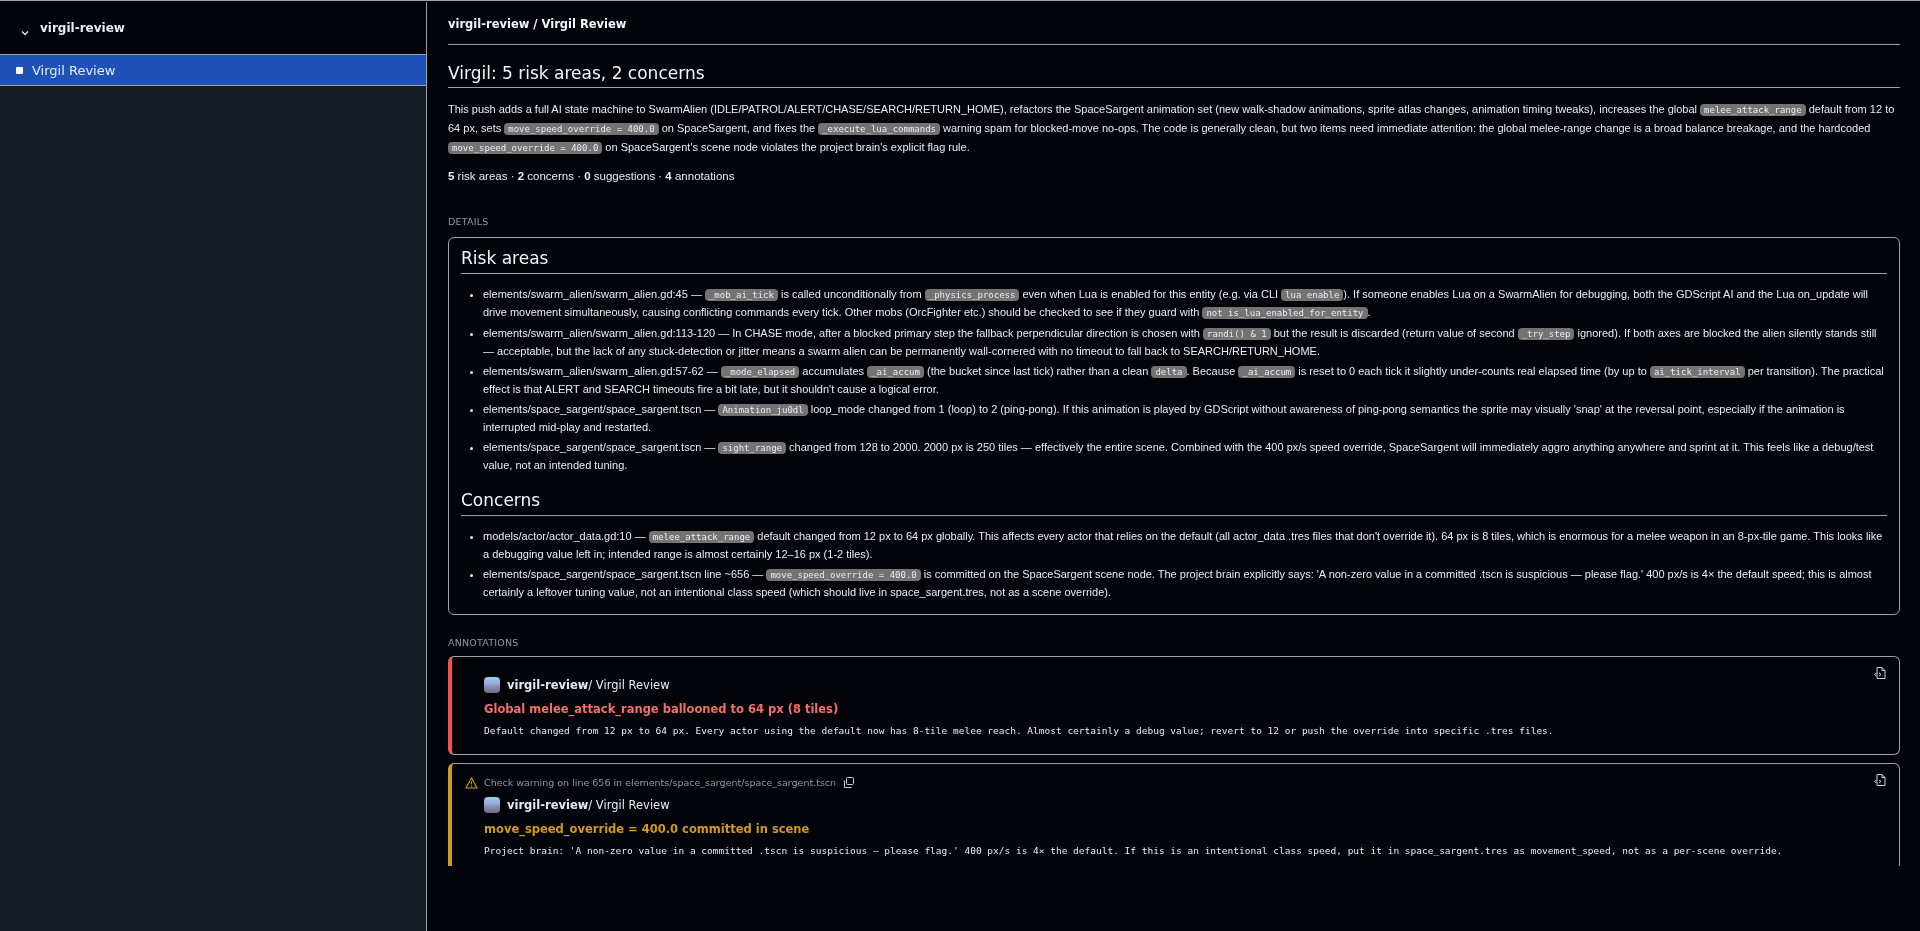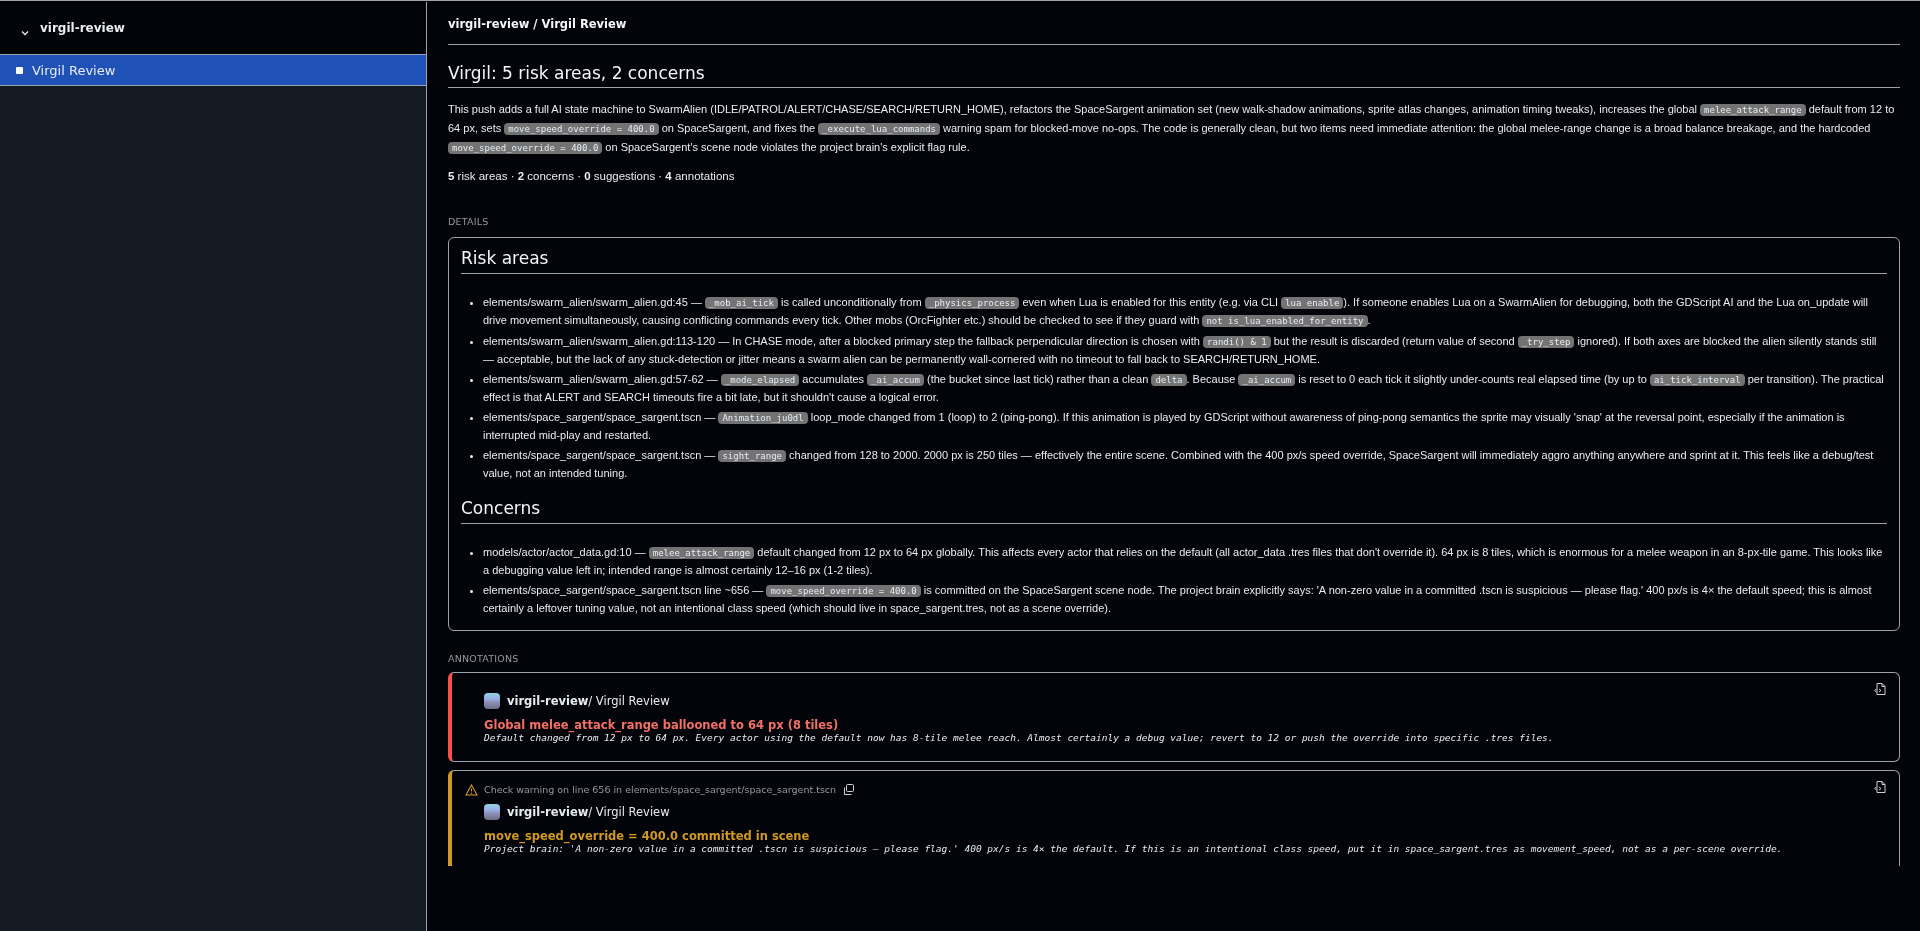--- a/index.html
+++ b/index.html
@@ -21,37 +21,37 @@
   .hdr-rule { margin-top: 13px; }
   h1.summary-title { font-size: 17px; font-weight: normal; color: #f0f6fc; padding: 18px 0 4px 0; border-bottom: 1px solid #9aa3ad; }
   p.summary { font-size: 11px; line-height: 18px; color: #e6edf3; margin-top: 12px; font-family: "Liberation Sans", sans-serif; letter-spacing: 0; }
   code { font-family: "DejaVu Sans Mono", monospace; font-size: 9px; background: #737373; color: #e6edf3; padding: 1px 4px; border-radius: 4px; }
   .counts { font-size: 11.5px; margin-top: 13px; color: #e6edf3; font-family: "Liberation Sans", sans-serif; }
   .counts b { font-weight: bold; }
   .section-label { font-size: 9.5px; color: #9198a1; margin-top: 34px; letter-spacing: 0.2px; }
   .details-box { margin-top: 10px; border: 1px solid #9aa3ad; border-radius: 6px; padding: 10px 12px 10px 12px; }
   .details-box h2 { font-size: 17px; font-weight: normal; color: #f0f6fc; padding-bottom: 5px; border-bottom: 1px solid #9aa3ad; }
   .details-box h2.concerns { margin-top: 16px; }
-  .details-box ul { margin-top: 20px; padding-left: 22px; font-family: "Liberation Sans", sans-serif; }
+  .details-box ul { margin-top: 12px; padding-left: 22px; font-family: "Liberation Sans", sans-serif; }
   .details-box li { font-size: 11px; line-height: 17px; margin-bottom: 3px; color: #e6edf3; }
   .details-box li::marker { color: #e6edf3; }
 
   .annot-label { margin-top: 22px; }
   .annot { margin-top: 8px; border: 1px solid #9aa3ad; border-radius: 6px; border-left: 4px solid #f85149; position: relative; padding: 12px 12px 18px 12px; }
   .annot.warning { border-left-color: #d29922; }
   .annot .loc { display: flex; align-items: center; font-size: 9.5px; color: #9198a1; }
   .annot .loc .sev { width: 14px; margin-right: 6px; display: inline-flex; align-items: center; justify-content: center; }
   .annot .loc .copy { margin-left: 6px; display: inline-flex; }
   .annot .app { display: flex; align-items: center; margin-top: 8px; margin-left: 20px; font-size: 11.5px; color: #e6edf3; }
   .annot .app .avatar { width: 16px; height: 16px; border-radius: 4px; margin-right: 7px; background: linear-gradient(180deg, #8fd3e0 0%, #9ab0e8 35%, #8a8fb5 60%, #6c6f84 100%); }
   .annot .app b { font-weight: bold; }
   .annot .atitle { margin-left: 20px; margin-top: 9px; font-size: 11.5px; font-weight: bold; }
   .annot.failure .atitle { color: #f47067; }
   .annot.warning .atitle { color: #d29922; }
-  .annot .abody { margin-left: 20px; font-family: "DejaVu Sans Mono", monospace; font-size: 9.5px; color: #e6edf3; white-space: nowrap; font-style: italic; }
+  .annot .abody { margin-left: 20px; margin-top: 9px; font-family: "DejaVu Sans Mono", monospace; font-size: 9.5px; color: #e6edf3; white-space: nowrap; }
   .annot .raw { position: absolute; right: 12px; top: 8px; }
   .annot.third { height: 30px; padding: 0; }
 </style>
 </head>
 <body>
 
 <div class="sidebar">
   <div class="sb-head">
     <span class="chev">
       <svg width="10" height="10" viewBox="0 0 10 10">

